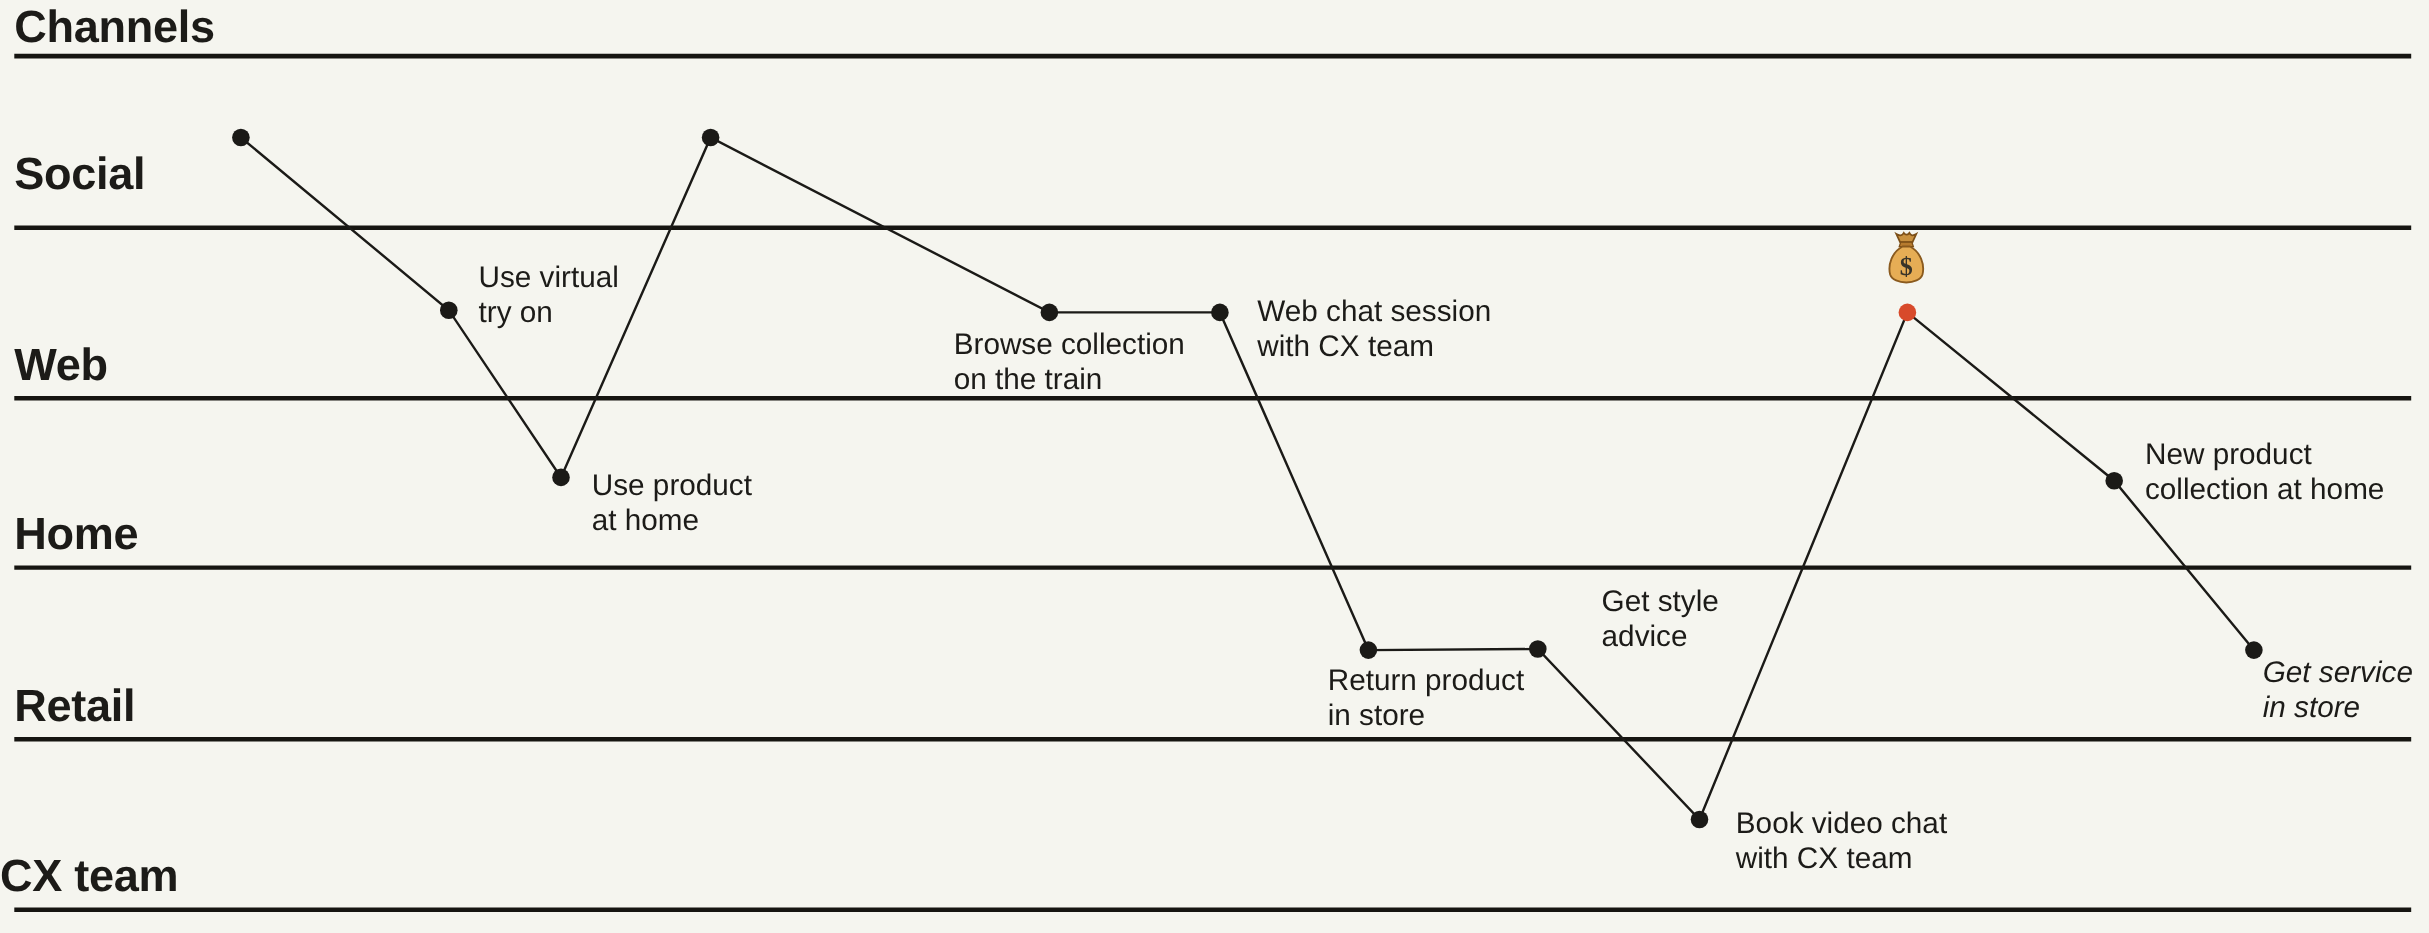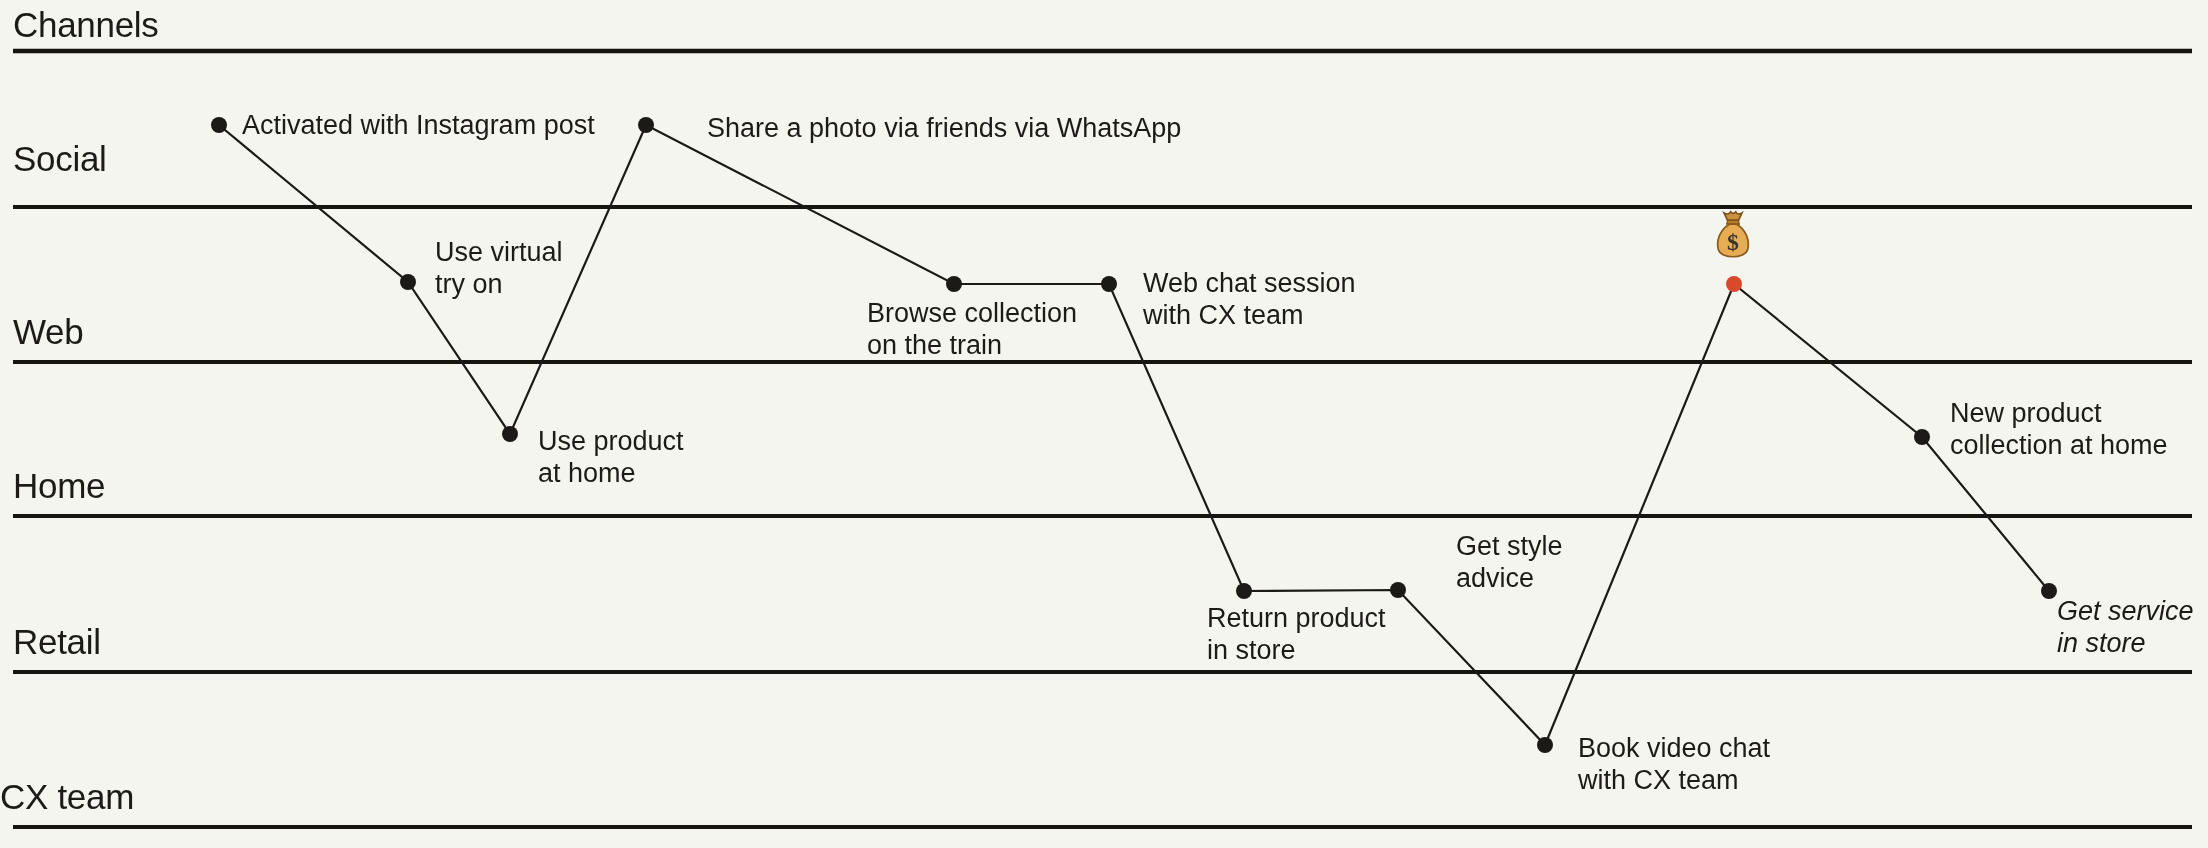--- a/index.html
+++ b/index.html
@@ -13,21 +13,21 @@
     position:relative;
     width:2208px;height:848px;
     background:var(--bg);
     font-family:"Liberation Sans","DejaVu Sans",sans-serif;
     color:var(--ink);
     overflow:hidden;
   }
   .layer{position:absolute;left:0;top:0;}
   .lane-label{
     position:absolute;
-    font-size:35px;font-weight:400;line-height:35px;
+    font-size:41px;font-weight:700;line-height:35px;
     letter-spacing:-0.3px;
     white-space:nowrap;
   }
   .point-label{
     position:absolute;
     font-size:27px;line-height:32px;
     white-space:pre-line;
   }
   .point-label.highlight{color:var(--highlight);}
   .money-bag{position:absolute;width:42px;height:52px;}
@@ -59,26 +59,24 @@
       <circle cx="2049" cy="591" r="8" fill="#1b1a17"></circle>
     </svg>
 
   <div class="lane-label" style="left: 13px; top: 7px;">Channels</div>
   <div class="lane-label" style="left: 13px; top: 141px;">Social</div>
   <div class="lane-label" style="left: 13px; top: 314px;">Web</div>
   <div class="lane-label" style="left: 13px; top: 468px;">Home</div>
   <div class="lane-label" style="left: 13px; top: 624px;">Retail</div>
   <div class="lane-label" style="left: 0; top: 779px;">CX team</div>
 
-  <div class="point-label" style="left: 242px; top: 109px;">Activated with Instagram post</div>
   <div class="point-label" style="left: 435px; top: 236px;">Use virtual
 try on</div>
   <div class="point-label" style="left: 538px; top: 425px;">Use product
 at home</div>
-  <div class="point-label" style="left: 707px; top: 112px;">Share a photo via friends via WhatsApp</div>
   <div class="point-label" style="left: 867px; top: 297px;">Browse collection
 on the train</div>
   <div class="point-label" style="left: 1143px; top: 267px;">Web chat session
 with CX team</div>
   <div class="point-label" style="left: 1207px; top: 602px;">Return product
 in store</div>
   <div class="point-label" style="left: 1427px; top: 530px; margin-left: 29px;">Get style
 advice</div>
   <div class="point-label" style="left: 1578px; top: 732px;">Book video chat
 with CX team</div>

